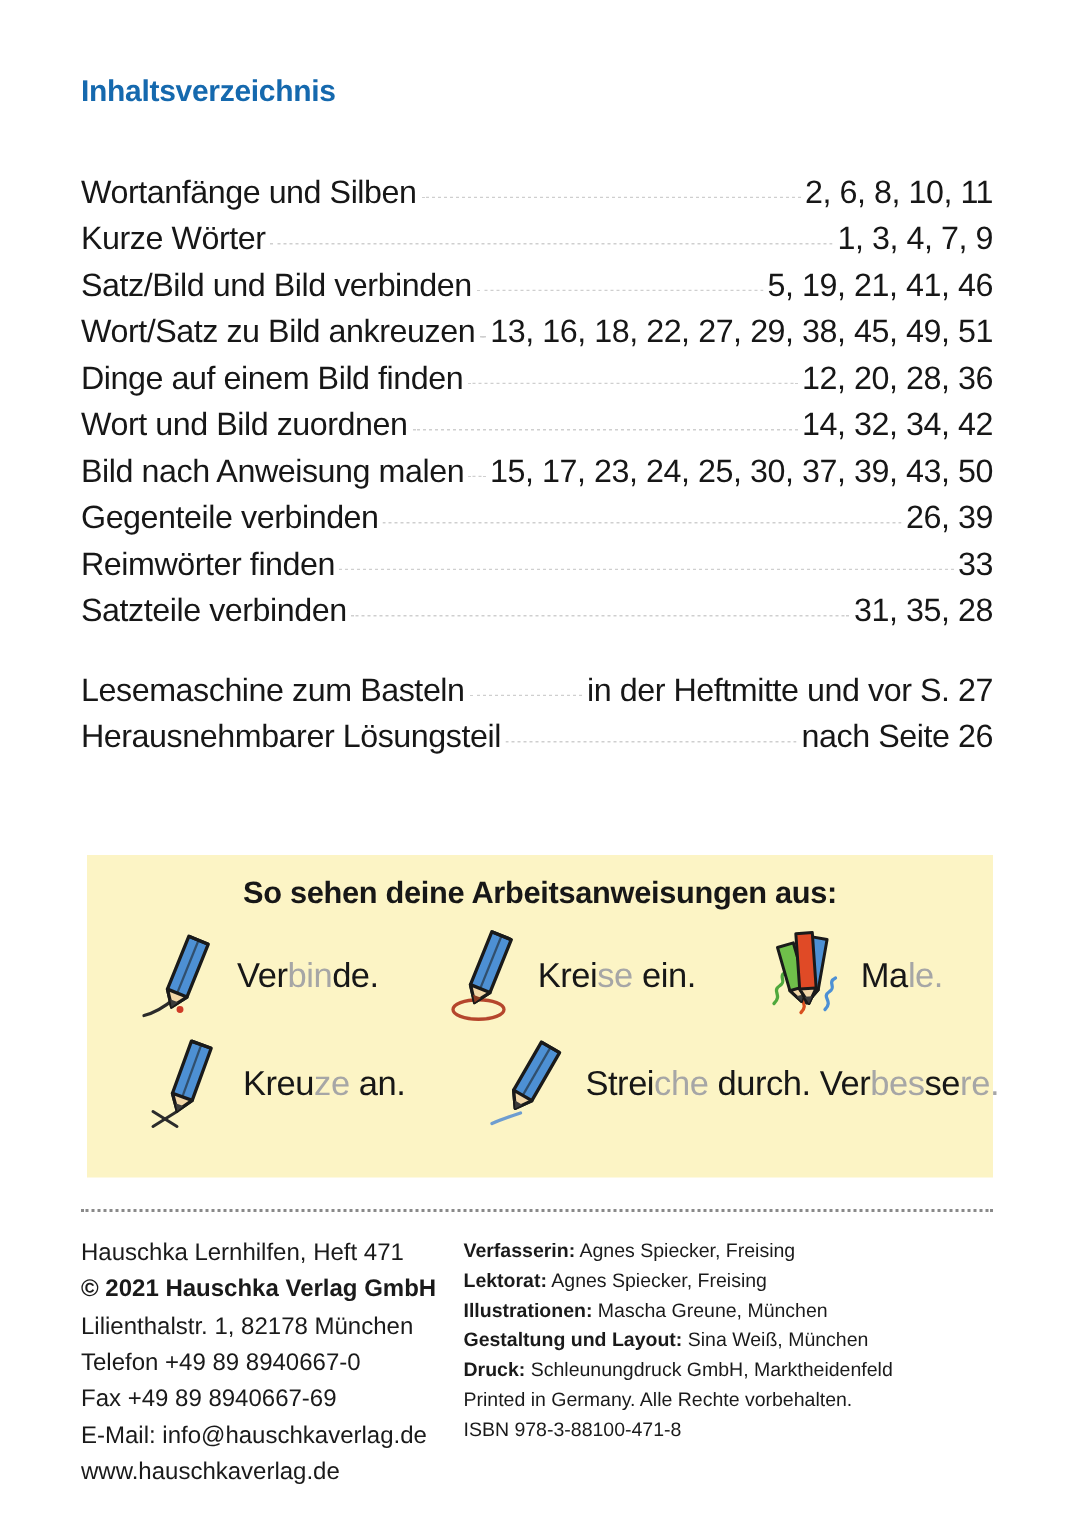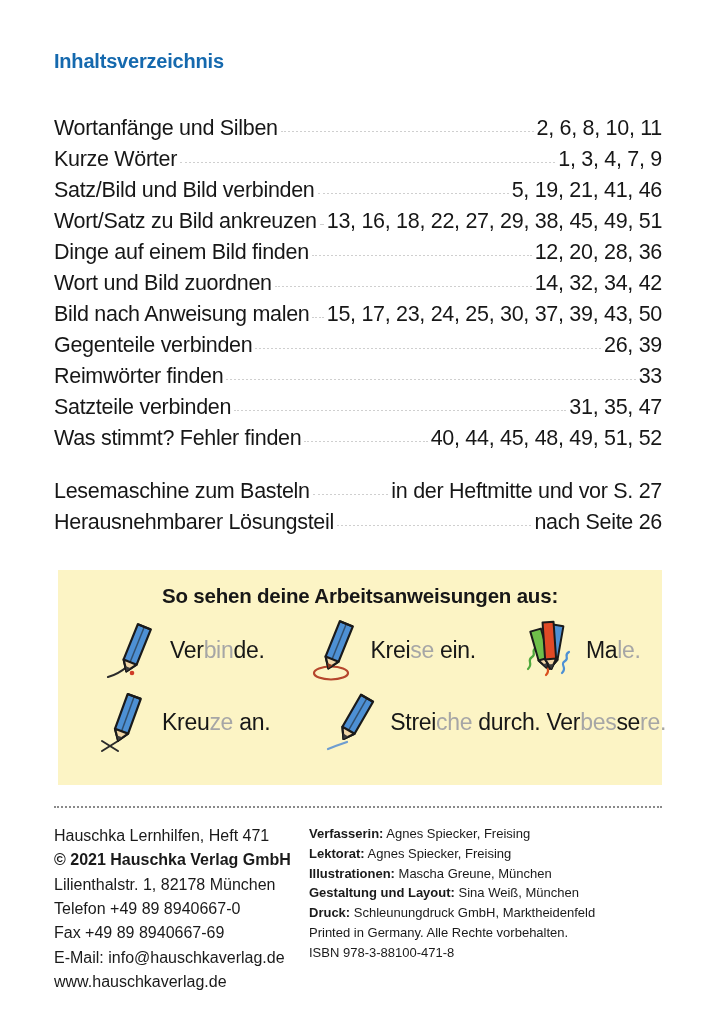--- a/index.html
+++ b/index.html
@@ -85,21 +85,21 @@
     font-weight: bold;
     color: #171717;
     padding-top: 14px;
     letter-spacing: -0.2px;
   }
   .inst-row {
     display: flex;
     align-items: center;
     height: 72px;
   }
-  .inst-row.row1 { padding-left: 48px; margin-top: 6px; }
+  .inst-row.row1 { padding-left: 36px; margin-top: 6px; }
   .inst-row.row2 { padding-left: 40px; }
   .inst-item {
     display: flex;
     align-items: center;
   }
   .inst-text {
     font-size: 23px;
     color: #171717;
     letter-spacing: -0.3px;
     white-space: nowrap;
@@ -193,26 +193,21 @@
       <span class="toc-pages">26, 39</span>
     </div>
     <div class="toc-row">
       <span class="toc-label">Reimwörter finden</span>
       <span class="toc-dots"></span>
       <span class="toc-pages">33</span>
     </div>
     <div class="toc-row">
       <span class="toc-label">Satzteile verbinden</span>
       <span class="toc-dots"></span>
-      <span class="toc-pages">31, 35, 47</span>
-    </div>
-    <div class="toc-row">
-      <span class="toc-label">Was stimmt? Fehler finden</span>
-      <span class="toc-dots"></span>
-      <span class="toc-pages">40, 44, 45, 48, 49, 51, 52</span>
+      <span class="toc-pages">31, 35, 28</span>
     </div>
     <div class="toc-gap"></div>
     <div class="toc-row">
       <span class="toc-label">Lesemaschine zum Basteln</span>
       <span class="toc-dots"></span>
       <span class="toc-pages">in der Heftmitte und vor S. 27</span>
     </div>
     <div class="toc-row">
       <span class="toc-label">Herausnehmbarer Lösungsteil</span>
       <span class="toc-dots"></span>

